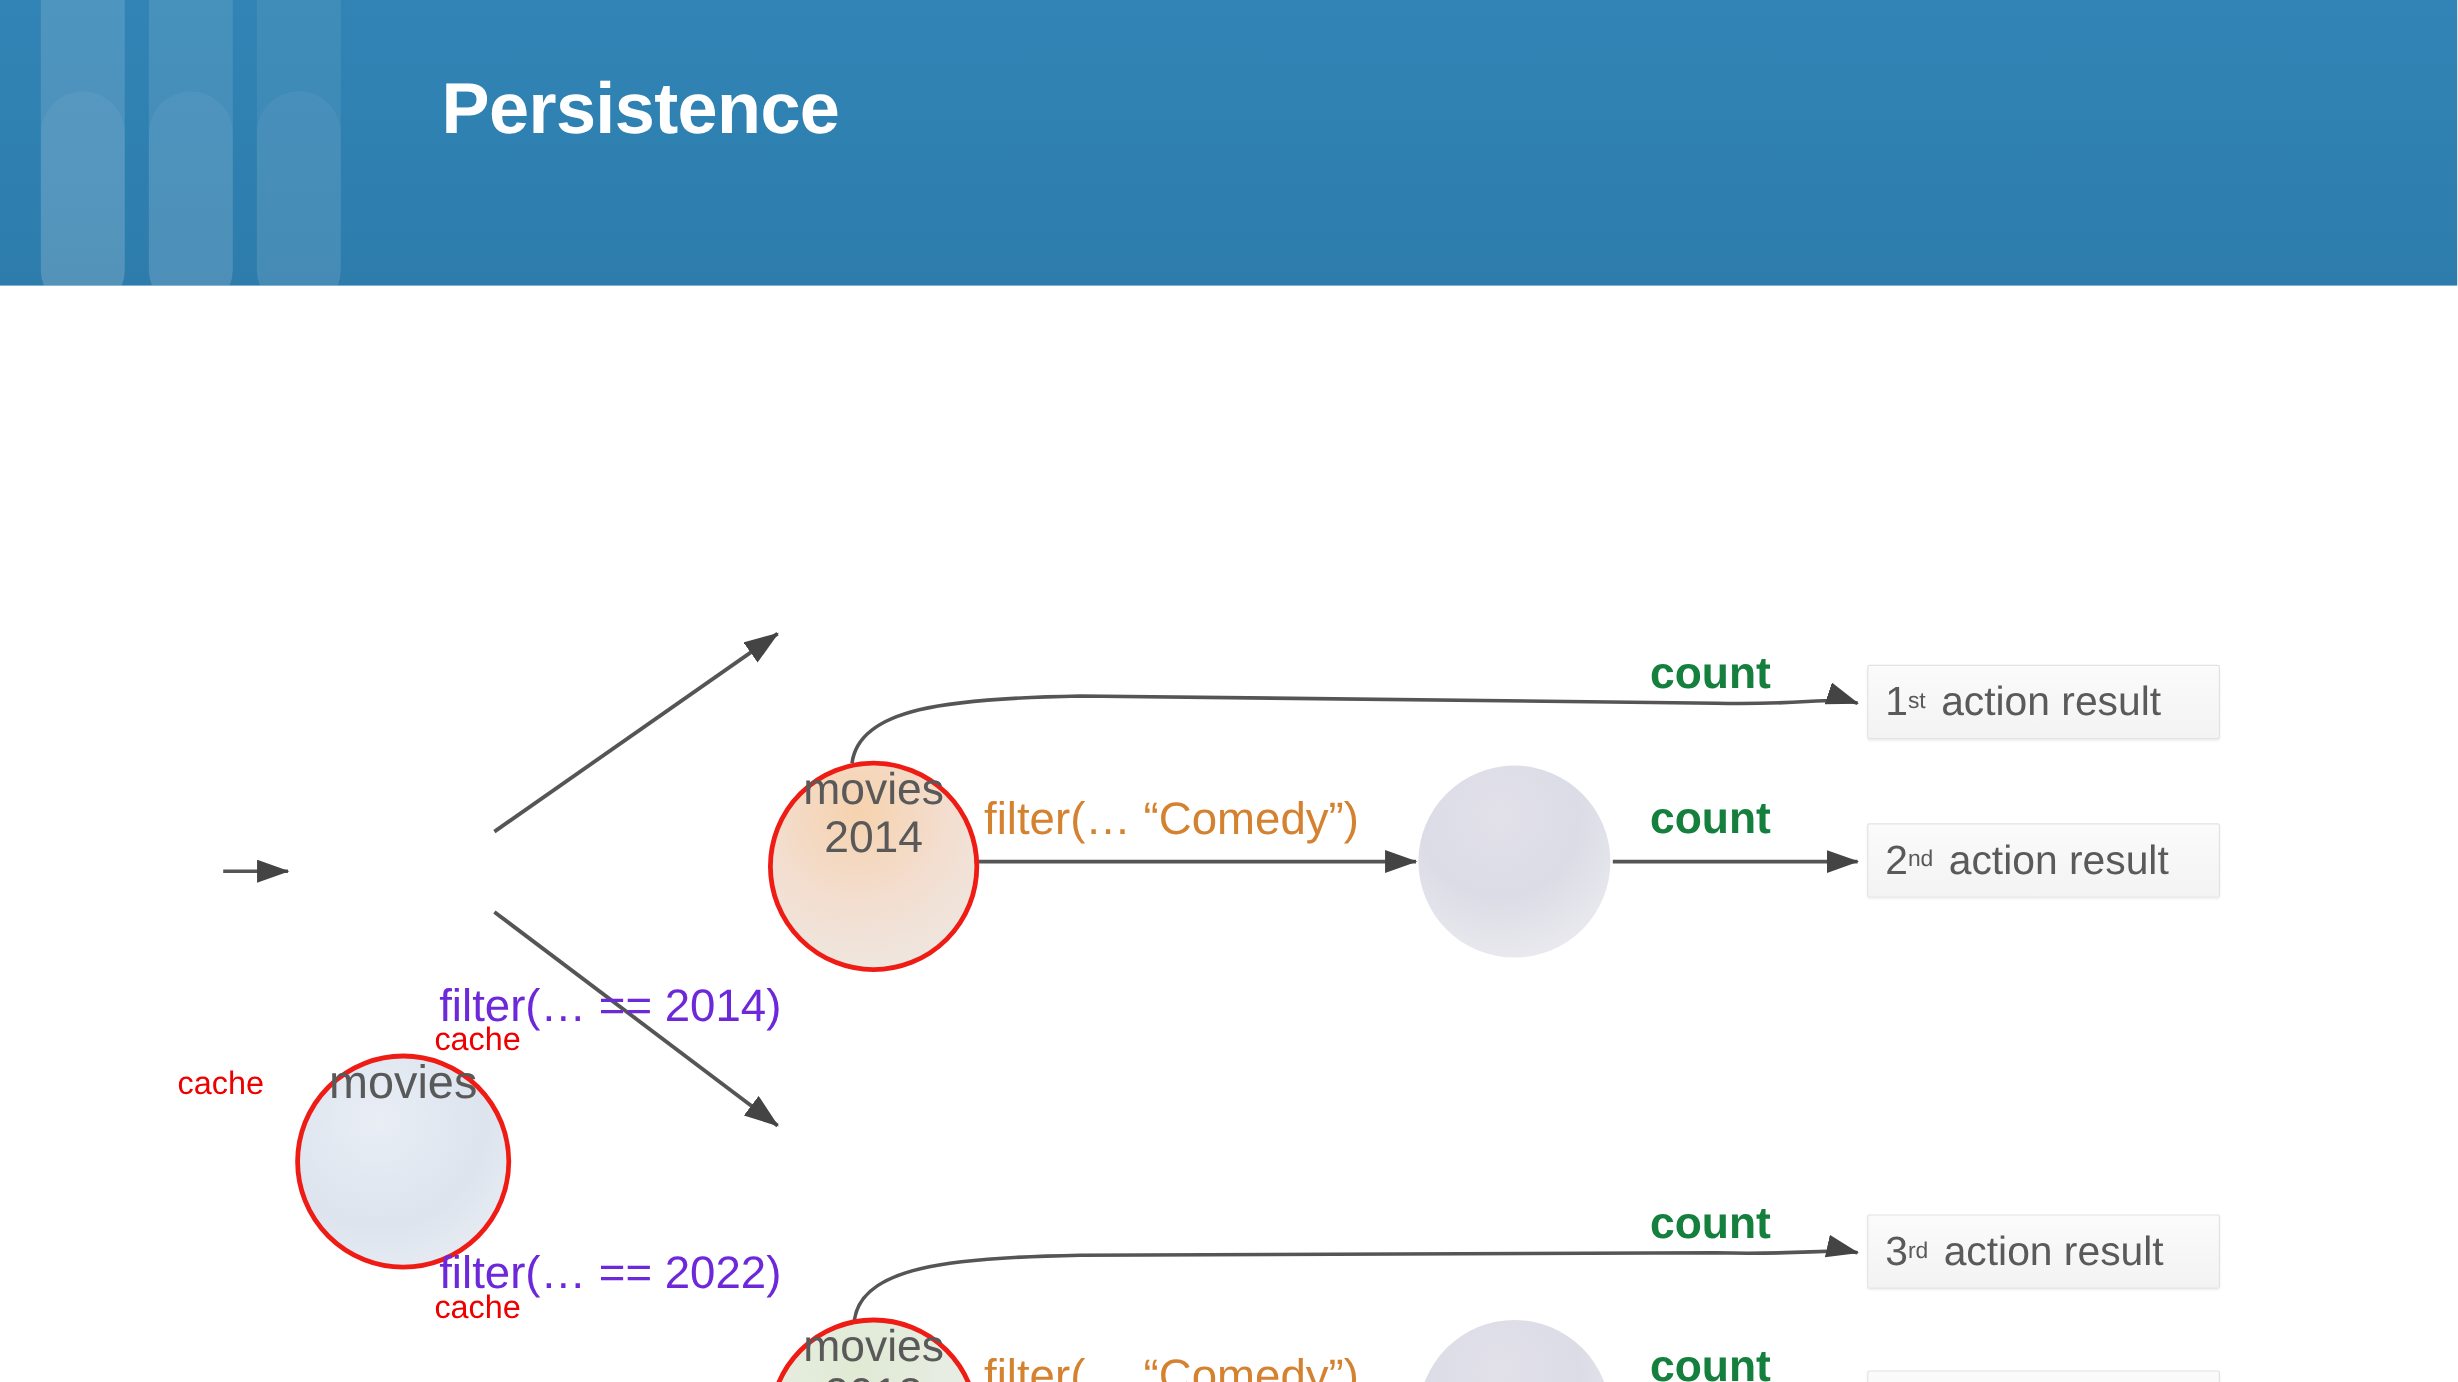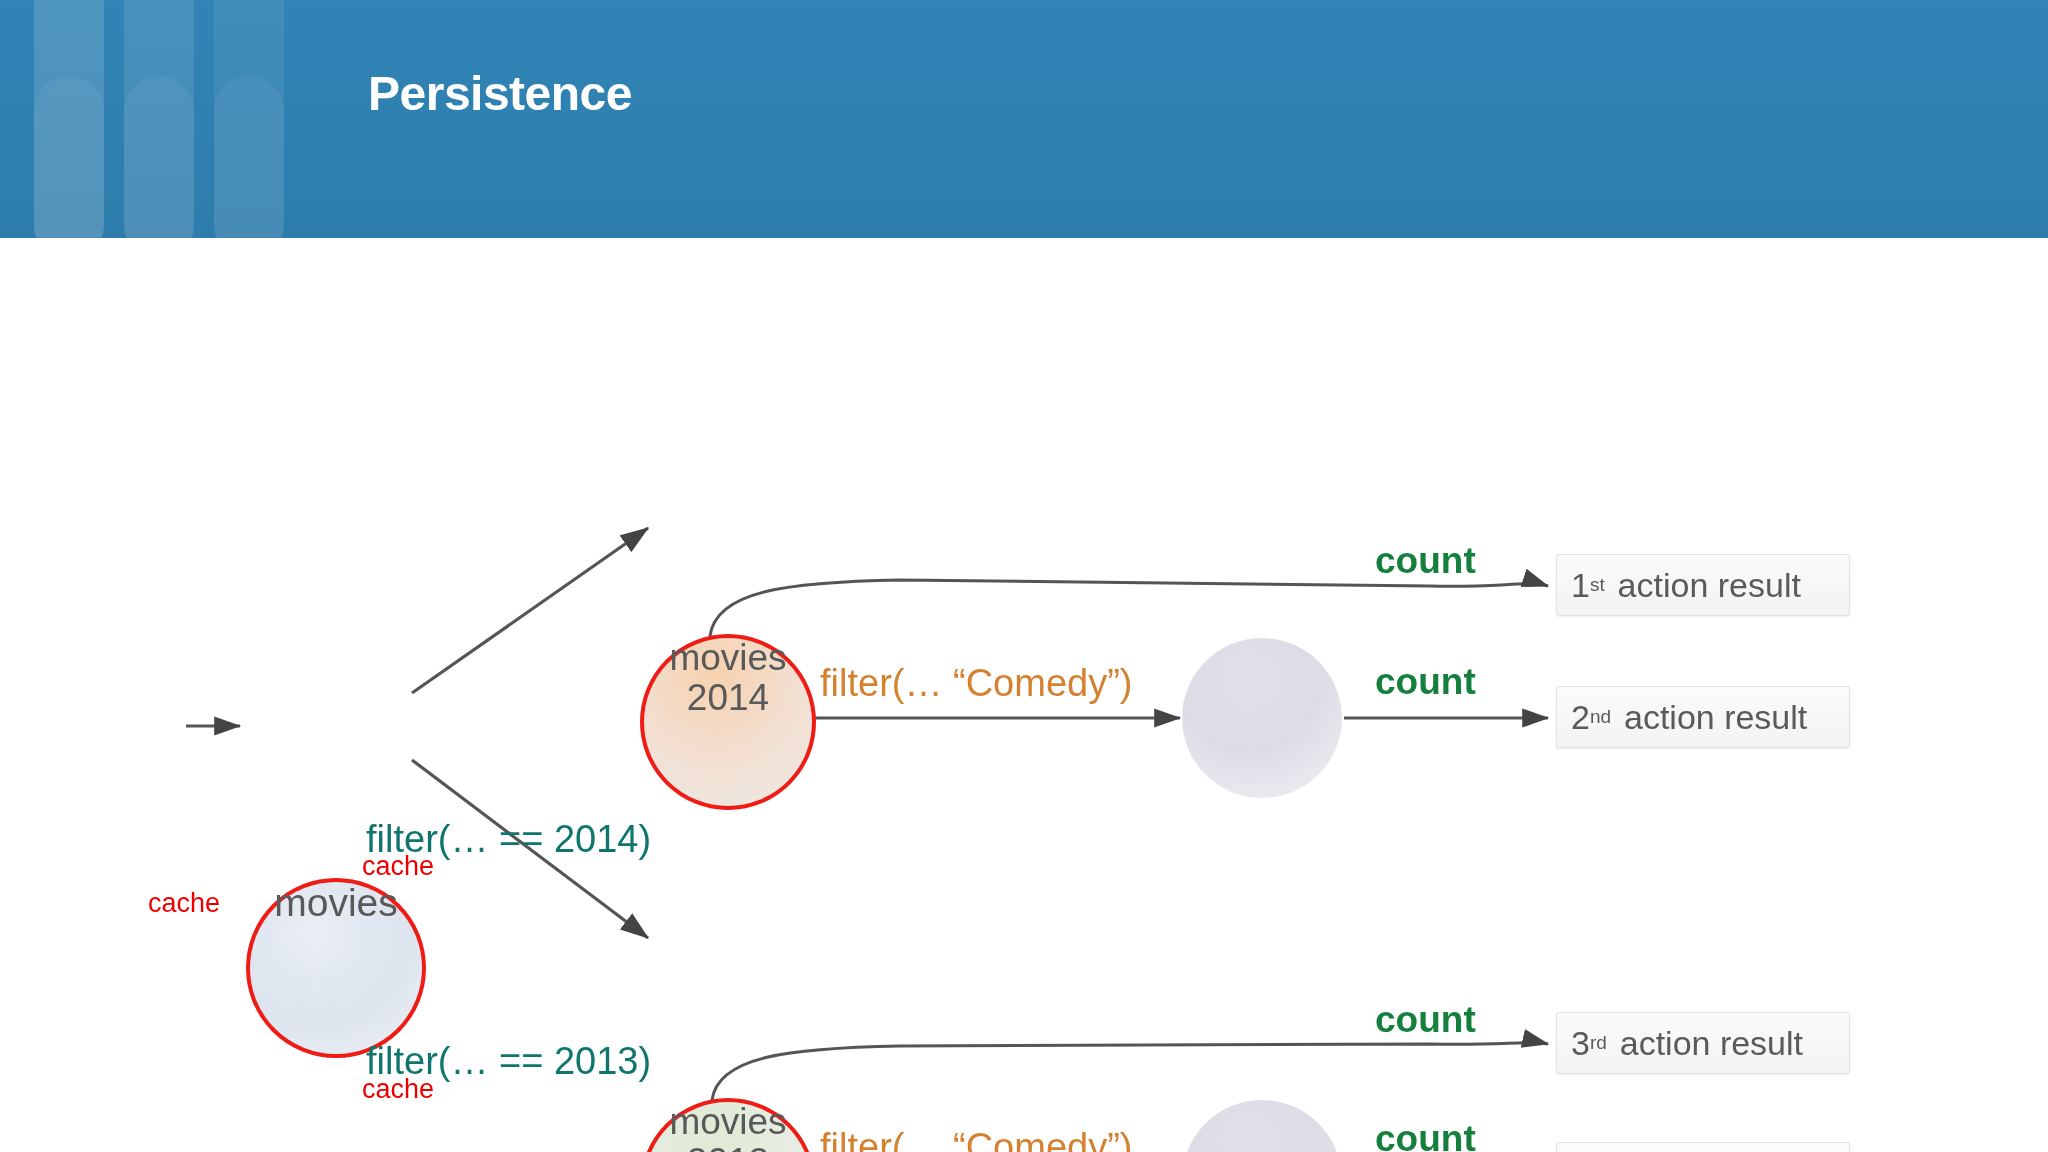--- a/index.html
+++ b/index.html
@@ -40,22 +40,22 @@
     content: "";
     position: absolute;
     left: 0; top: 146px;
     width: 70px; height: 184px;
     border-radius: 36px;
     background: rgba(255,255,255,0.05);
   }
   #slide-title {
     position: absolute;
     left: 368px;
-    top: 66px;
-    font-size: 48px;
+    top: 56px;
+    font-size: 60px;
     font-weight: bold;
     color: #ffffff;
     letter-spacing: -0.5px;
     white-space: nowrap;
   }
 
   
   #diagram {
     position: absolute;
     left: 0;
@@ -140,21 +140,21 @@
   
   .lbl {
     position: absolute;
     white-space: nowrap;
   }
   .lbl-filter {
     color: #d4822f;
     font-size: 38px;
   }
   .lbl-filter-year {
-    color: #0f766e;
+    color: #6d28d9;
     font-size: 38px;
   }
   .lbl-cache {
     color: #ee0000;
     font-size: 27px;
     font-weight: normal;
   }
   .lbl-count {
     color: #15803d;
     font-size: 37px;
@@ -233,21 +233,21 @@
 
     <div class="node rdd-mid rdd-mid-top">
       <span></span>
     </div>
 
     <div class="node rdd-mid rdd-mid-bot">
       <span></span>
     </div>
 
     <div class="lbl lbl-filter-year f2014">filter(… == 2014)</div>
-    <div class="lbl lbl-filter-year f2013">filter(… == 2013)</div>
+    <div class="lbl lbl-filter-year f2013">filter(… == 2022)</div>
     <div class="lbl lbl-filter fc-top">filter(… “Comedy”)</div>
     <div class="lbl lbl-filter fc-bot">filter(… “Comedy”)</div>
 
     <div class="lbl lbl-cache c-root">cache</div>
     <div class="lbl lbl-cache c-2014">cache</div>
     <div class="lbl lbl-cache c-2013">cache</div>
 
     <div class="lbl lbl-count cnt1">count</div>
     <div class="lbl lbl-count cnt2">count</div>
     <div class="lbl lbl-count cnt3">count</div>

